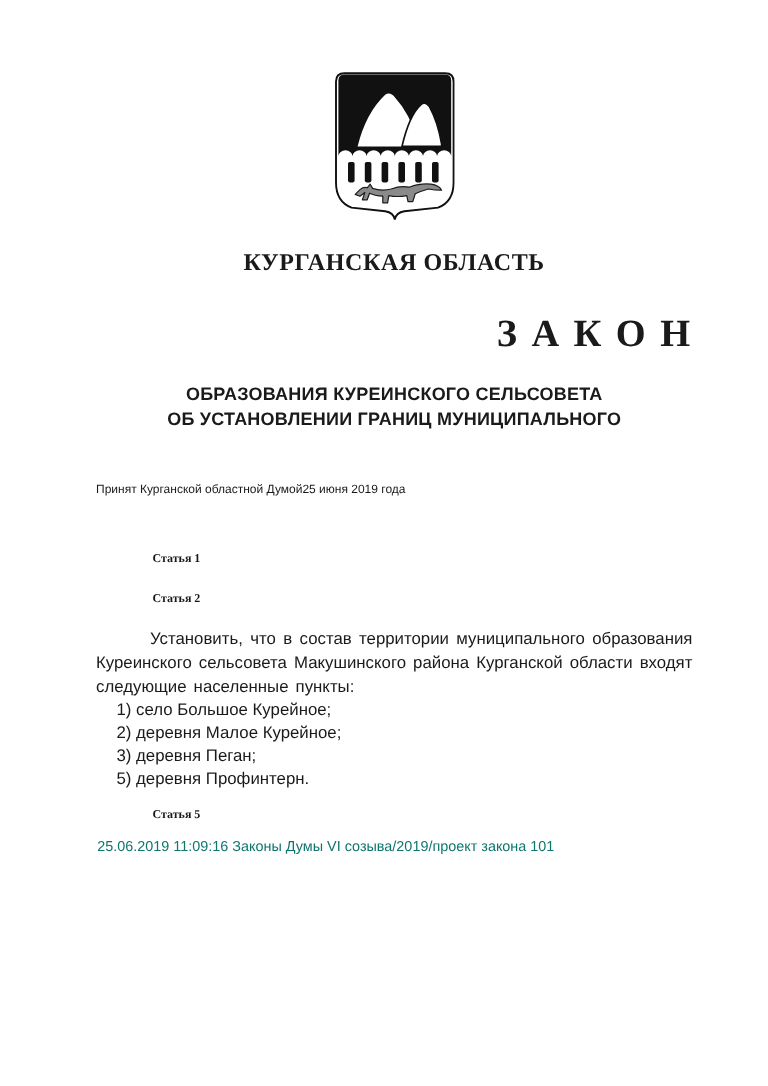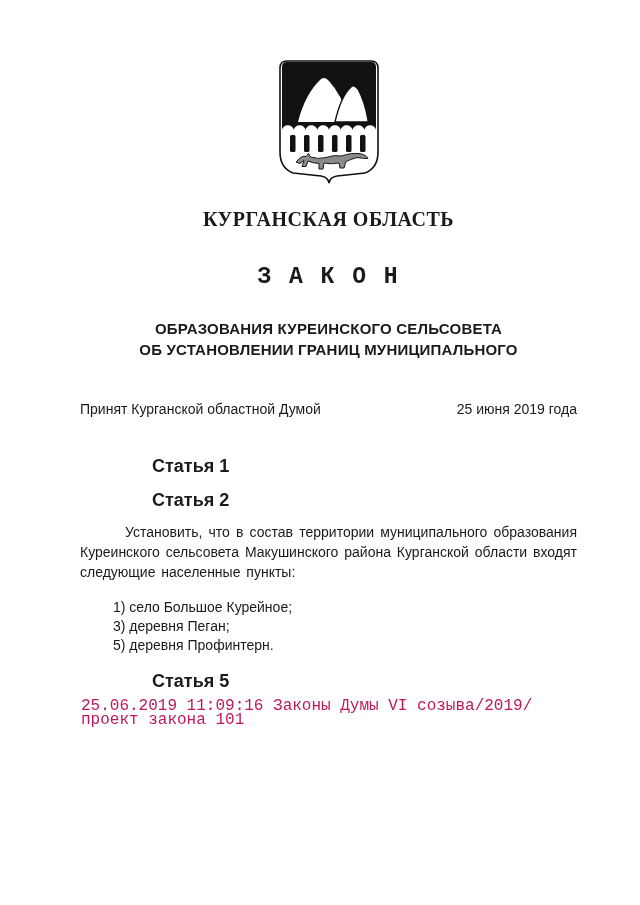--- a/index.html
+++ b/index.html
@@ -9,47 +9,47 @@
     font-family:"Liberation Sans","DejaVu Sans",sans-serif; overflow:hidden;
   }
   .coat { width:100px; height:124px; margin:0 auto; }
   .coat svg { display:block; width:100%; height:100%; }
   .region {
     margin-top:24px; text-align:center;
     font-family:"Liberation Serif","DejaVu Serif",serif;
     font-weight:bold; font-size:20px; line-height:22px; letter-spacing:0.5px;
   }
   .doctype {
-    margin-top:32px; text-align:center;
-    font-family:Liberation Mono, monospace;
-    font-weight:bold; font-size:23px; line-height:30px; letter-spacing:2px;
+    margin-top:32px; text-align:right;
+    font-family:Liberation Serif, serif;
+    font-weight:bold; font-size:32px; line-height:30px; letter-spacing:2px;
   }
   .law-title {
     margin-top:26px; text-align:center;
     font-weight:bold; font-size:15px; line-height:21px; letter-spacing:0.2px;
   }
   .adoption {
-    margin-top:39px; display:flex; justify-content:space-between;
-    font-size:14px; line-height:20px;
+    margin-top:39px; display:flex; 
+    font-size:10px; line-height:20px;
   }
-  .art-h { font-weight:bold; font-size:18px; line-height:20px; margin-left:72px; }
+  .art-h { font-weight:bold; font-size:10px; line-height:20px; margin-left:47px;font-family:Liberation Serif, serif; }
   .article-1 .art-h { margin-top:37px; }
   .article-2 .art-h { margin-top:14px; }
   .article-3 .art-h { margin-top:12px; }
   .body-p {
     margin:12px 0 0 0; font-size:14px; line-height:20px;
     text-align:justify; text-indent:45px; word-spacing:2px;
   }
   .article-3 .body-p { margin-top:10px; }
-  .settlement-list { margin:16px; }
+  .settlement-list { margin:0; }
   .settlement-list .li { font-size:14px; line-height:19px; padding-left:17px; }
   .footer-stamp {
     margin-top:8px; margin-left:1px;
-    font-family:Liberation Mono, monospace;
-    font-size:16px; line-height:14px; color:#be185d;
+    font-family:Liberation Sans, sans-serif;
+    font-size:12px; line-height:14px; color:#0f766e;
   }
 </style>
 </head>
 <body>
 
 <div class="page">
 
   <div class="coat">
     <svg viewBox="0 0 100 124" xmlns="http://www.w3.org/2000/svg">
 
@@ -103,20 +103,21 @@
 
   <div class="article article-1">
     <div class="art-h">Статья 1</div>
   </div>
 
   <div class="article article-2">
     <div class="art-h">Статья 2</div>
     <p class="body-p">Установить, что в состав территории муниципального образования Куреинского сельсовета Макушинского района Курганской области входят следующие населенные пункты:</p>
     <div class="settlement-list">
       <div class="li">1) село Большое Курейное;</div>
+      <div class="li">2) деревня Малое Курейное;</div>
       <div class="li">3) деревня Пеган;</div>
       <div class="li">5) деревня Профинтерн.</div>
     </div>
   </div>
 
   <div class="article article-3">
     <div class="art-h">Статья 5</div>
   </div>
 
   <div class="footer-stamp">25.06.2019 11:09:16 Законы Думы VI созыва/2019/проект закона 101</div>

